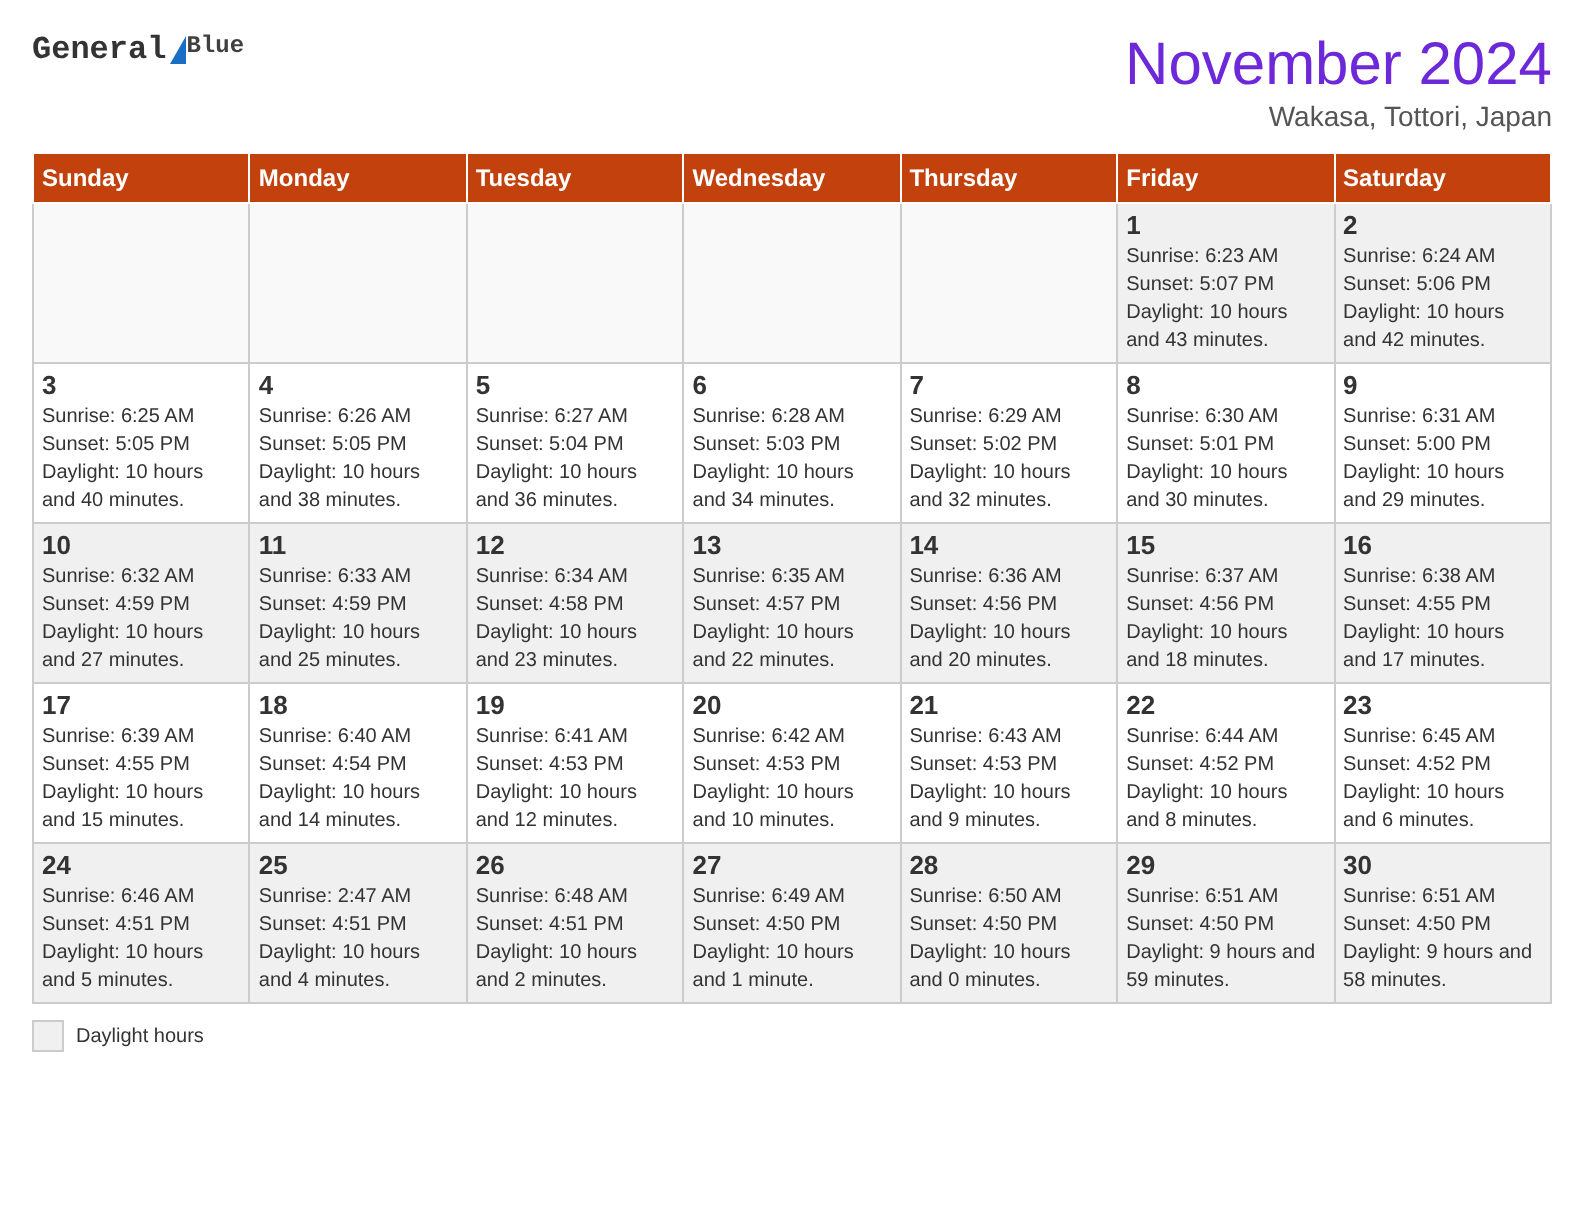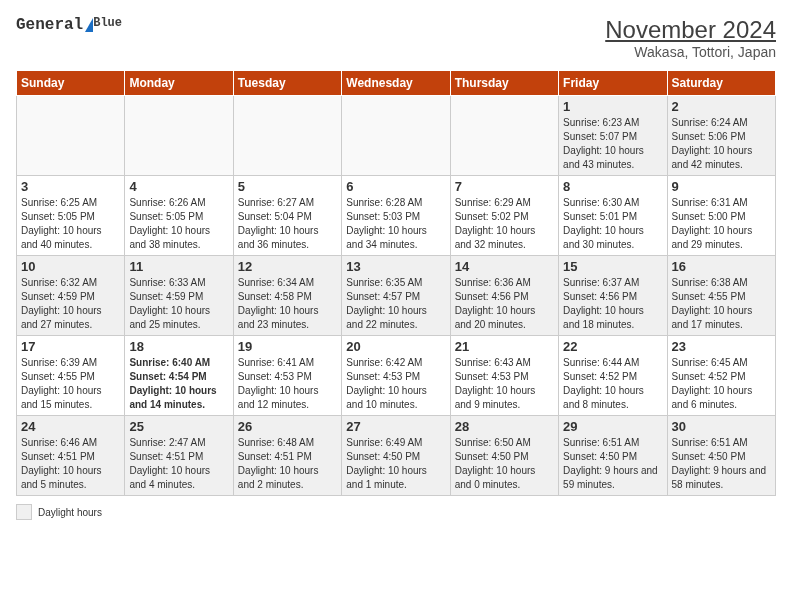--- a/index.html
+++ b/index.html
@@ -30,21 +30,21 @@
     }
     .logo-general { color: #333; font-weight: bold; font-size: 16px; }
     .logo-blue { color: #404040; font-weight: bold; font-size: 12px; }
     .logo-triangle {
       width: 0; height: 0;
       border-left: 8px solid transparent;
       border-bottom: 14px solid #1a6ec4;
       margin-left: 2px;
     }
     .title-block { text-align: right; }
-    .month-title { font-size: 24px; color: #404040; font-weight: normal; text-decoration: underline; }
+    .month-title { font-size: 30px; color: #6d28d9; font-weight: normal; }
     .location { font-size: 14px; color: #555; }
     .calendar { width: 100%; border-collapse: collapse; }
     .calendar th {
       background: #c2410c;
       color: #fff;
       font-size: 12px;
       padding: 5px 4px;
       text-align: left;
       border: 1px solid #fff;
       font-weight: bold;
@@ -216,21 +216,21 @@
       </tr>
       <tr>
         <td>
           <span class="day-num">17</span>
           <div class="day-info" style="white-space: pre-line;">Sunrise: 6:39 AM
 Sunset: 4:55 PM
 Daylight: 10 hours and 15 minutes.</div>
         </td>
         <td>
           <span class="day-num">18</span>
-          <div class="day-info" style="white-space: pre-line; font-weight: bold;">Sunrise: 6:40 AM
+          <div class="day-info" style="white-space: pre-line;">Sunrise: 6:40 AM
 Sunset: 4:54 PM
 Daylight: 10 hours and 14 minutes.</div>
         </td>
         <td>
           <span class="day-num">19</span>
           <div class="day-info" style="white-space: pre-line;">Sunrise: 6:41 AM
 Sunset: 4:53 PM
 Daylight: 10 hours and 12 minutes.</div>
         </td>
         <td>

